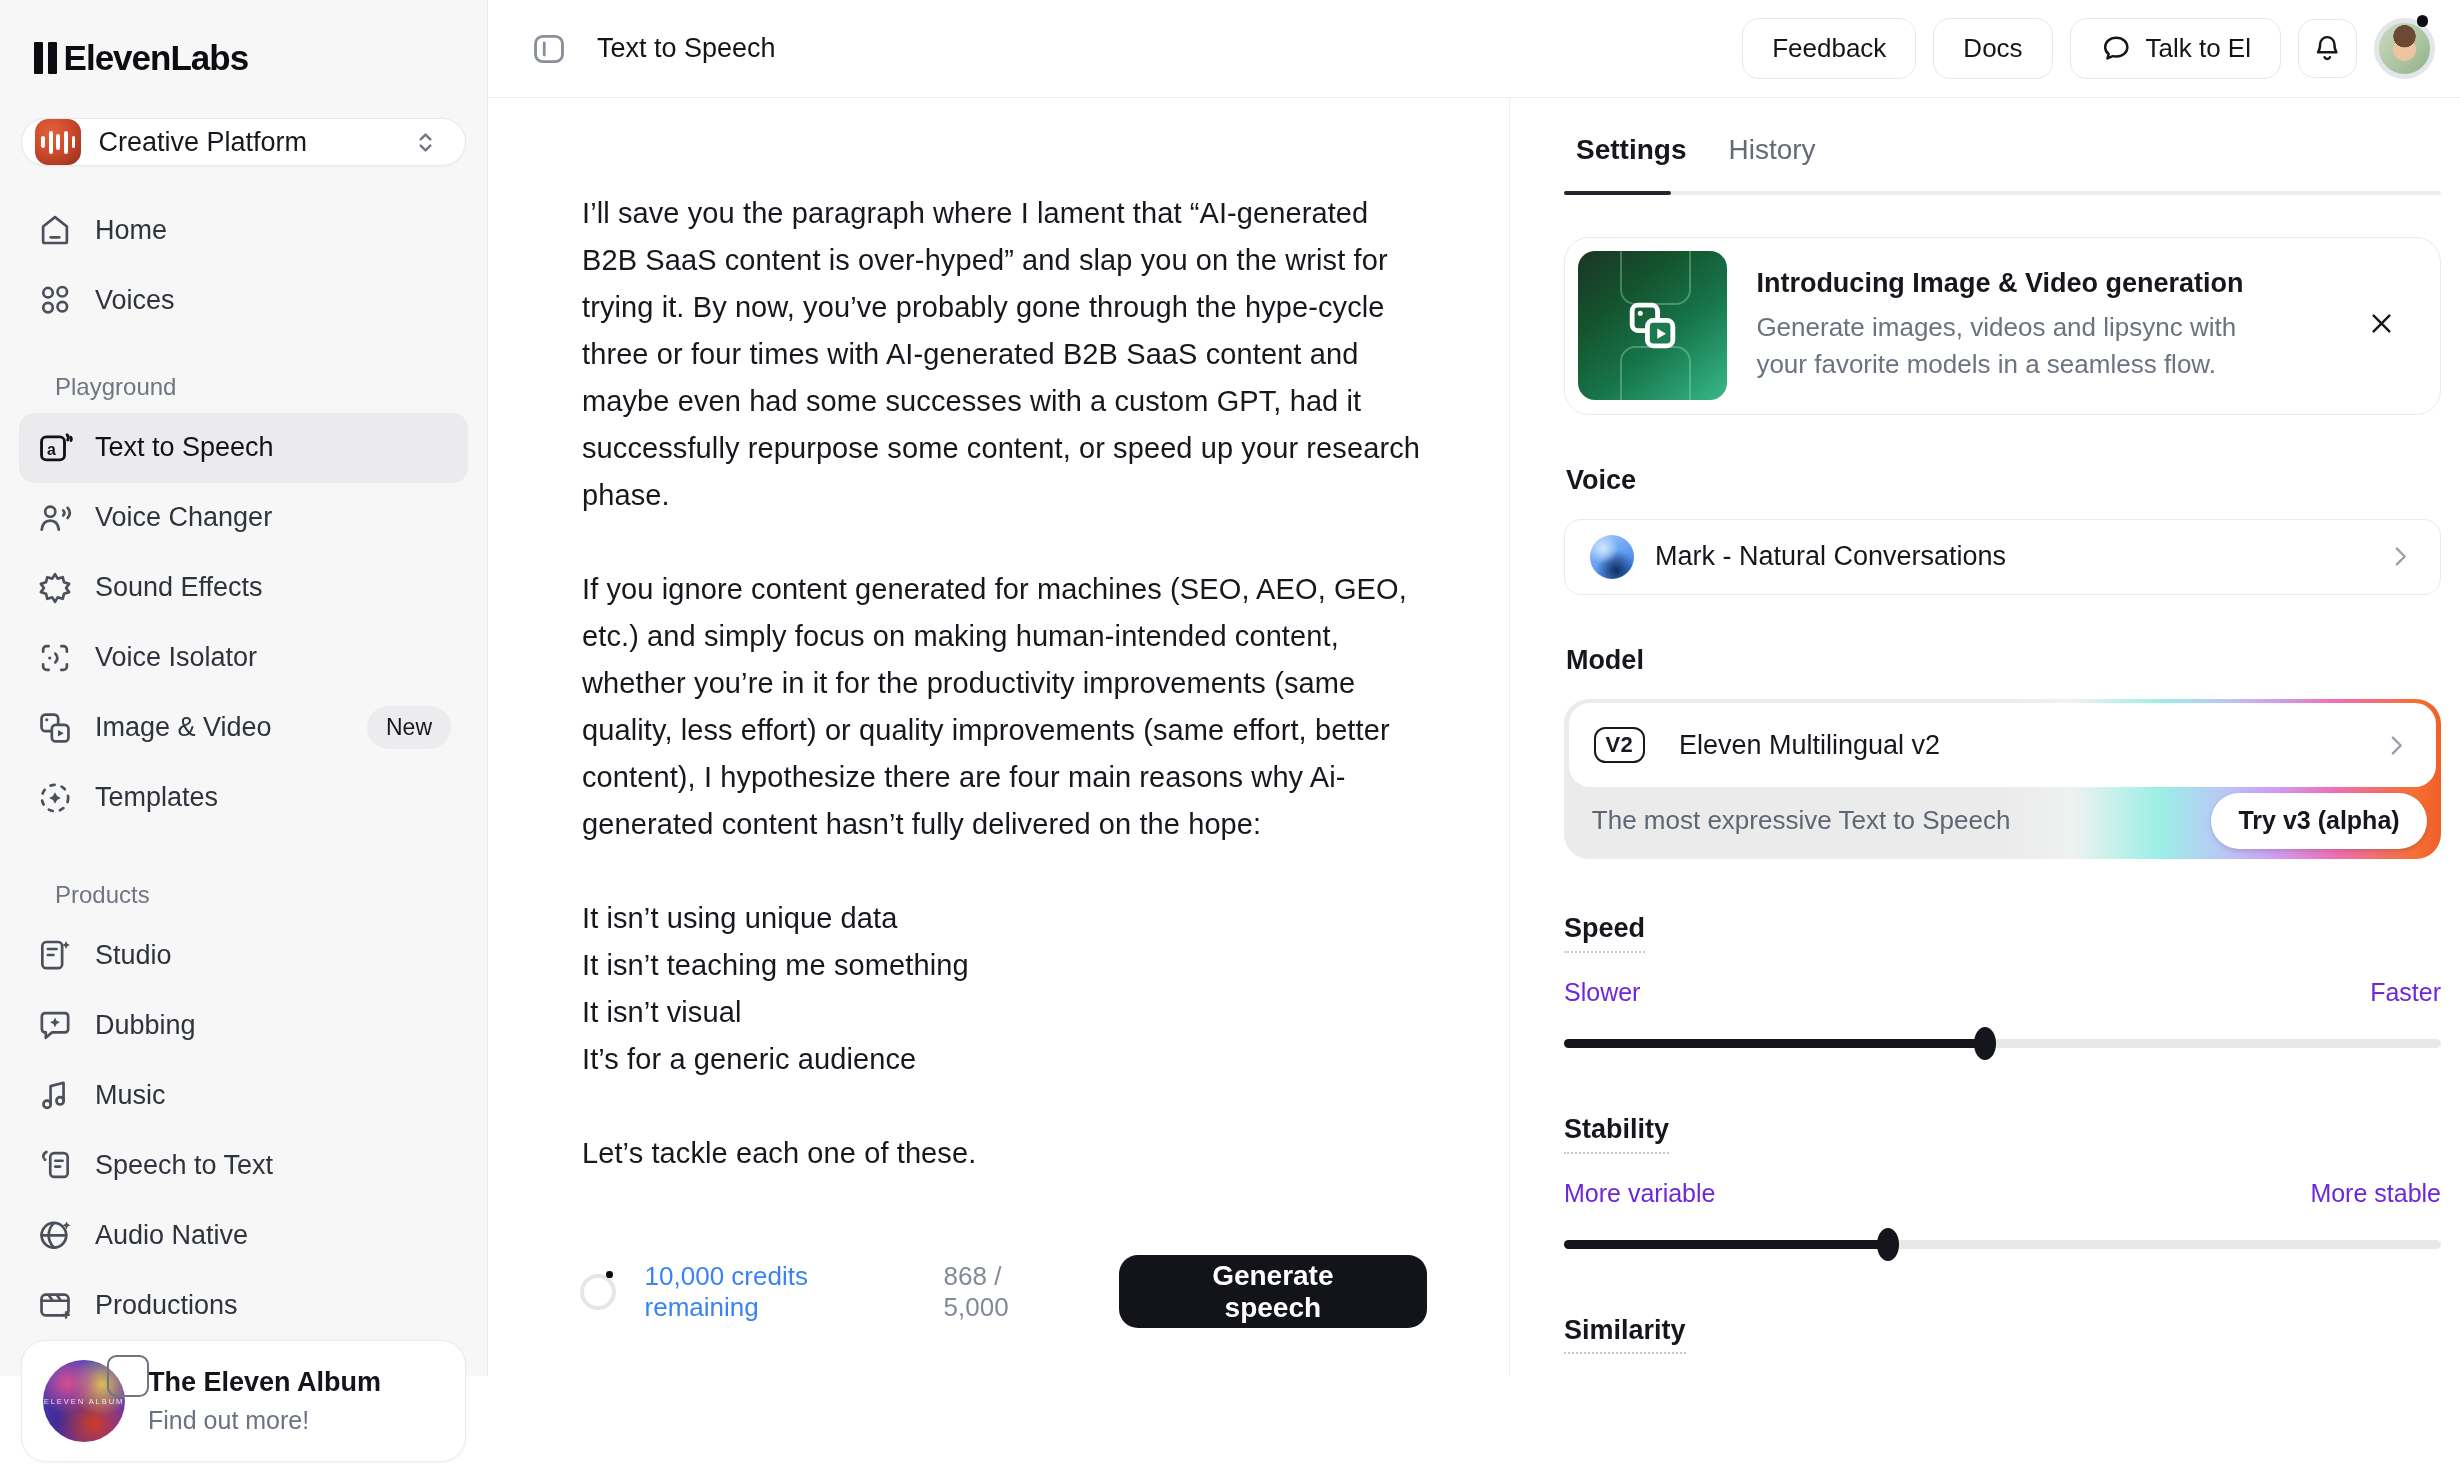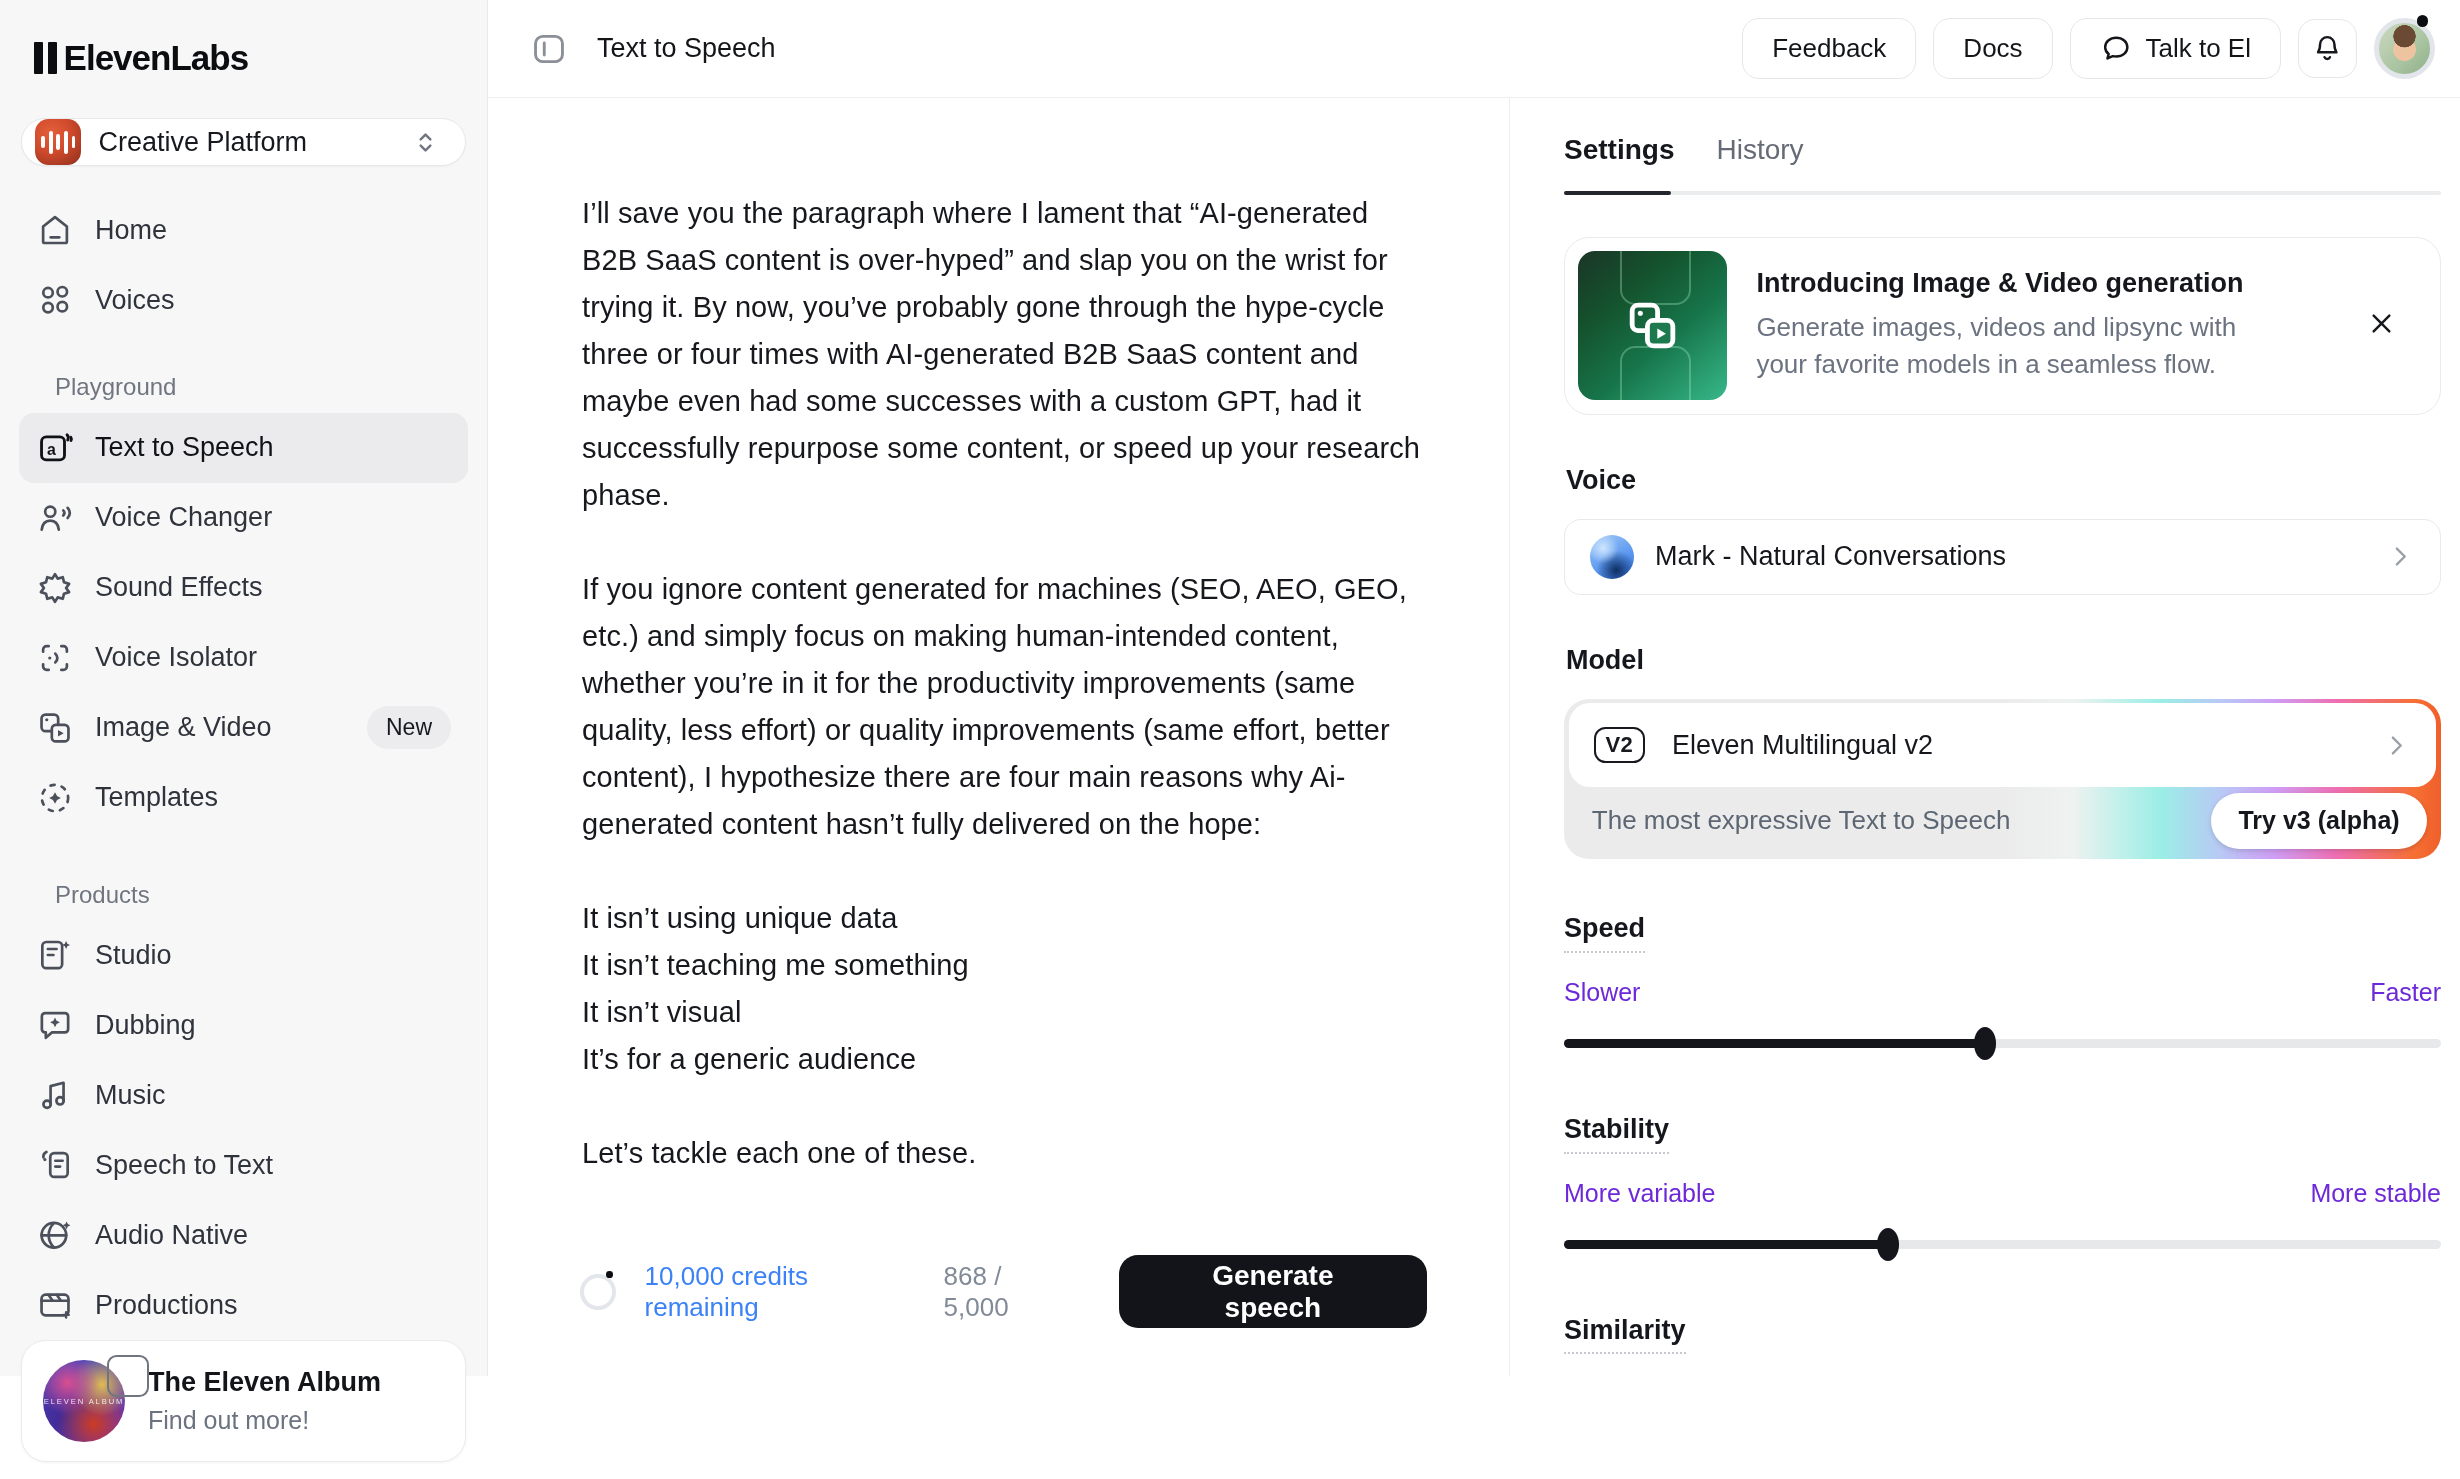--- a/index.html
+++ b/index.html
@@ -143,21 +143,21 @@
     font-size:28px;font-weight:600;padding:0 44px;cursor:pointer;font-family:inherit;
   }
 
   
   .panel{
     width:950px;min-width:950px;box-sizing:border-box;
     padding:36px 19px 0 54px;overflow:hidden;
   }
   .tabs{display:flex;gap:42px;align-items:baseline;}
   .tab{font-size:28px;cursor:pointer;padding-bottom:25px;}
-  .tab.active{font-weight:600;color:#15171c;}
+  .tab.active{font-weight:600;color:#15171c;margin-left:12px;}
   .tab.inactive{font-weight:400;color:#646b76;}
   .tabline{position:relative;height:3.8px;background:#ecedef;border-radius:1.9px;}
   .tabline .seg{position:absolute;left:0;top:0;width:107px;height:3.8px;background:#23262d;border-radius:1.9px;}
 
   .panel-card{
     margin-top:42px;border:1.9px solid #e8eaec;border-radius:25px;
     display:flex;align-items:center;gap:29px;padding:13.4px;box-sizing:border-box;
   }
   .green-tile{
     width:149px;height:149px;border-radius:17px;flex:none;position:relative;overflow:hidden;
@@ -194,21 +194,21 @@
   .select-label{flex:1;font-size:27px;font-weight:500;color:#15171c;white-space:nowrap;overflow:hidden;}
   .chev{color:#9aa0a8;flex:none;display:flex;}
   .chev svg{width:29px;height:29px;}
 
   .model-wrap{
     border-radius:25px;padding:4.8px;
     background:linear-gradient(90deg,#ebebeb 0%,#ebebeb 50%,#eef2f0 58%,#9beee6 68%,#b9c8f5 75%,#cf9df5 81%,#ee6fb4 88%,#f66f33 97%,#ef5f2a 100%);
   }
   .model-card{
     background:#fff;border-radius:21px;height:84px;display:flex;align-items:center;
-    gap:27px;padding:12px 25px;box-sizing:border-box;cursor:pointer;
+    gap:34px;padding:12px 25px;box-sizing:border-box;cursor:pointer;
   }
   .v2-badge{
     border:2.9px solid #17191f;border-radius:11.5px;font-size:22px;font-weight:700;
     padding:2.9px 9.6px;color:#17191f;flex:none;letter-spacing:0.5px;
   }
   .model-caption{
     height:67px;display:flex;align-items:center;justify-content:space-between;
     padding:0 9.6px 0 23px;
   }
   .model-tagline{font-size:26px;font-weight:500;color:#5d6673;}

